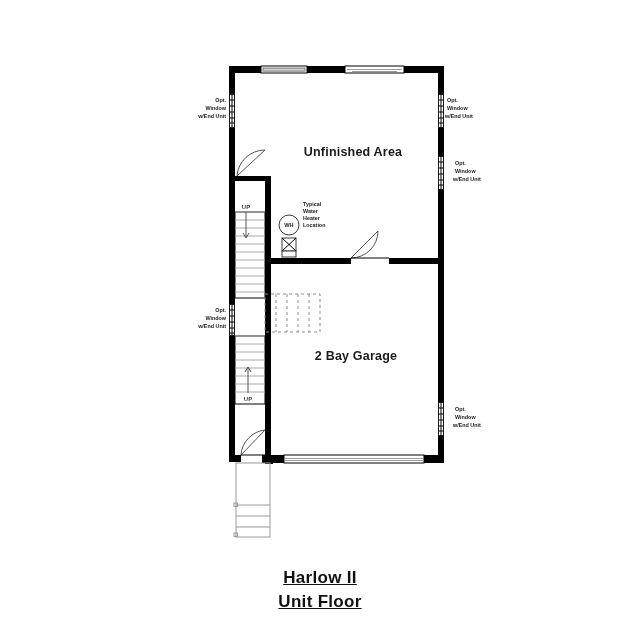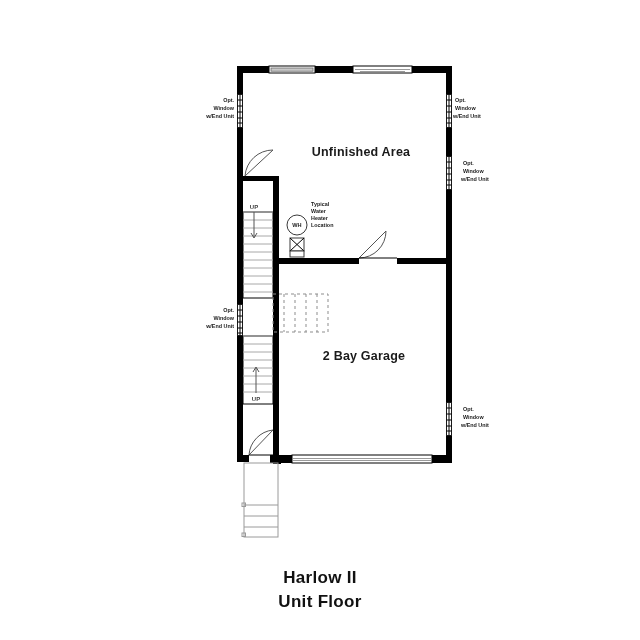--- a/index.html
+++ b/index.html
@@ -12,21 +12,20 @@
     height: 640px;
     font-family: "Liberation Sans", sans-serif;
     overflow: hidden;
     position: relative;
   }
   #plan-root {
     position: absolute;
     left: 0; top: 0;
     width: 620px;
     height: 640px;
-    padding-left: 8px;
   }
   svg.plan {
     display: block;
     width: 640px;
     height: 640px;
   }
   .wall       { fill: #000000; }
   .thinline   { stroke: #000000; stroke-width: 1; fill: none; }
   .grayline   { stroke: #9a9a9a; stroke-width: 1; fill: none; }
   .stairline  { stroke: #a8a8a8; stroke-width: 1; fill: none; }
@@ -71,20 +70,21 @@
     width: 640px;
     text-align: center;
   }
   .title-line {
     display: block;
     font-size: 17px;
     font-weight: 700;
     color: #111111;
     letter-spacing: 0.3px;
     line-height: 24px;
+    text-decoration: underline;
   }
 </style>
 </head>
 <body>
 
 <div id="plan-root">
 
   <svg class="plan" viewBox="0 0 640 640">
 
     <g>

